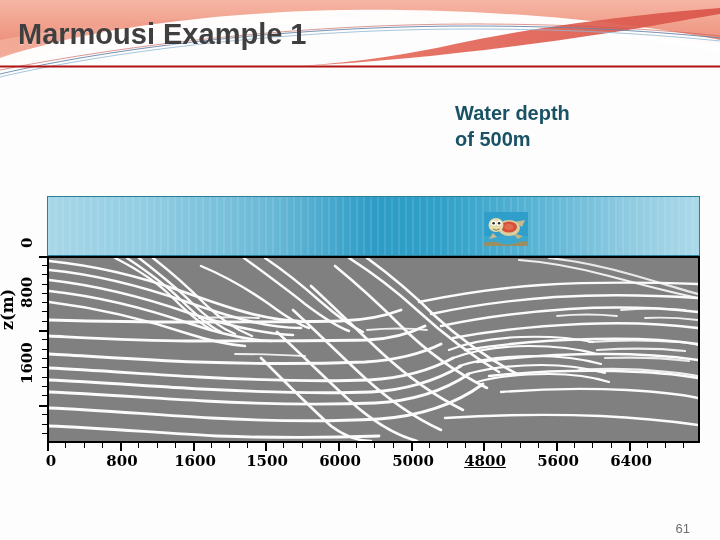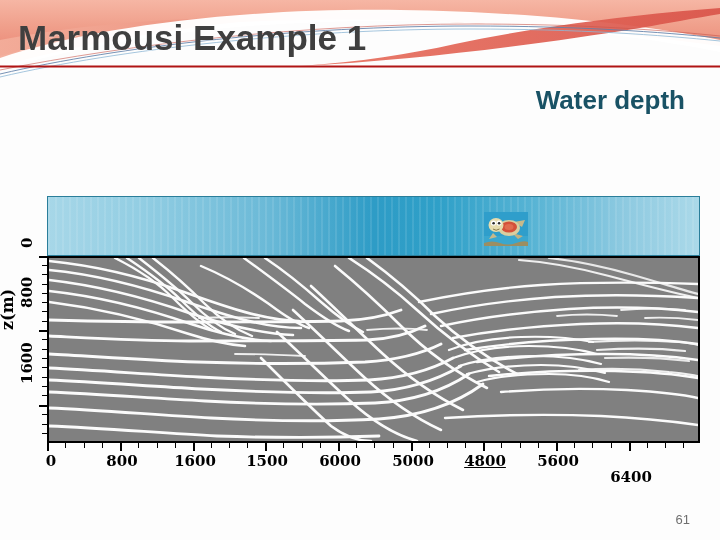--- a/index.html
+++ b/index.html
@@ -17,35 +17,35 @@
 
   
   #banner{
     position:absolute;left:0;top:0;width:720px;height:78px;
     overflow:hidden;
   }
   #banner svg{display:block;}
 
   #slide-title{
     position:absolute;left:18px;top:18px;
-    font-size:35px;font-weight:bold;
+    font-size:29px;font-weight:bold;
     letter-spacing:0px;
     color:#3f3f3f;
     font-family:"Liberation Sans", sans-serif;
     white-space:nowrap;
     z-index:5;
     text-shadow:0px 1px 0px rgba(255,255,255,.35);
   }
 
   
   #callout{
-    position:absolute;left:455px;top:84px;width:230px;
-    text-align:right;
+    position:absolute;left:455px;top:101px;width:230px;
+    text-align:left;
     color:#195265;
-    font-size:26px;font-weight:bold;line-height:1.28;
+    font-size:20px;font-weight:bold;line-height:1.28;
     font-family:"Liberation Sans", sans-serif;
   }
   #callout div{white-space:nowrap;}
 
   
   #figure{
     position:absolute;left:0px;top:180px;width:720px;height:320px;
   }
 
   
@@ -100,21 +100,21 @@
     font-family:"DejaVu Serif", serif;font-weight:bold;font-size:16px;color:#000;
   }
   #yaxis-label{
     position:absolute;left:-2px;top:150px;
     font-family:"DejaVu Serif", serif;font-weight:bold;font-size:16px;color:#000;
     transform:rotate(-90deg);transform-origin:left top;
   }
 
   
   #pagenum{
-    position:absolute;right:30px;bottom:13px;
+    position:absolute;right:30px;bottom:4px;
     font-size:13px;color:#6f6f6f;
     font-family:"Liberation Sans", sans-serif;
   }
 </style>
 </head>
 <body>
 
 <div id="slide">
 
   <div id="banner">
@@ -151,20 +151,21 @@
       <path d="M0,70 C130,44 305,24 472,24 C582,24 662,30 720,36" fill="none" stroke="#c8564c" stroke-width="0.8" opacity="0.75"></path>
 
       <line x1="0" y1="66.5" x2="720" y2="66.5" stroke="#b01414" stroke-width="2"></line>
     </svg>
   </div>
 
   <div id="slide-title">Marmousi Example 1</div>
 
   <div id="callout">
     <div>Water depth</div>
+    <div>of 500m</div>
   </div>
 
   <div id="figure">
 
     <div id="water">
       <div id="water-sheen"></div>
     </div>
 
     <div id="turtle">
       <svg width="44" height="34" viewBox="0 0 44 34">
@@ -326,21 +327,21 @@
       <div class="tickline" style="left:683px;top:263px;width:1px;height:5px;"></div>
 
       <div class="xtlab" style="left:51px;top:272px;">0</div>
       <div class="xtlab" style="left:122px;top:272px;">800</div>
       <div class="xtlab" style="left:195px;top:272px;">1600</div>
       <div class="xtlab" style="left:267px;top:272px;">1500</div>
       <div class="xtlab" style="left:340px;top:272px;">6000</div>
       <div class="xtlab" style="left:413px;top:272px;">5000</div>
       <div class="xtlab" style="left:485px;top:272px;text-decoration:underline;">4800</div>
       <div class="xtlab" style="left:558px;top:272px;text-align:right;">5600</div>
-      <div class="xtlab" style="left:631px;top:288px;">6400</div>
+      <div class="xtlab" style="left:631px;top:272px;">6400</div>
     </div>
 
 
     <div>
 
       <div class="tickline" style="left:39px;top:76px;width:8px;height:2px;"></div>
       <div class="tickline" style="left:39px;top:150px;width:8px;height:2px;"></div>
       <div class="tickline" style="left:39px;top:225px;width:8px;height:2px;"></div>
 
       <div class="tickline" style="left:42px;top:85px;width:5px;height:1px;"></div>

